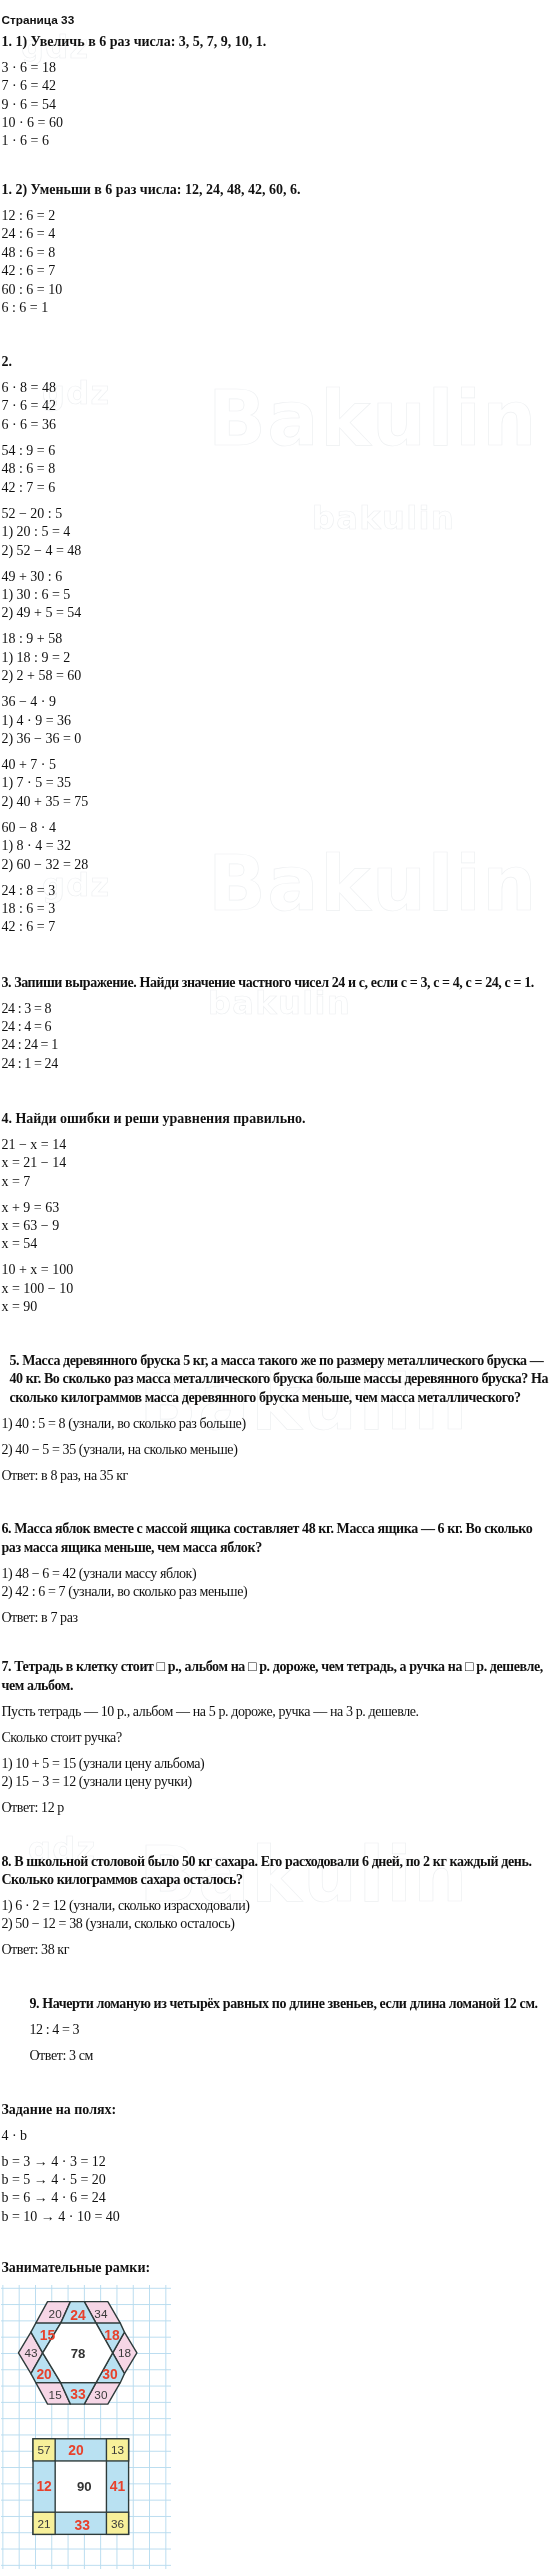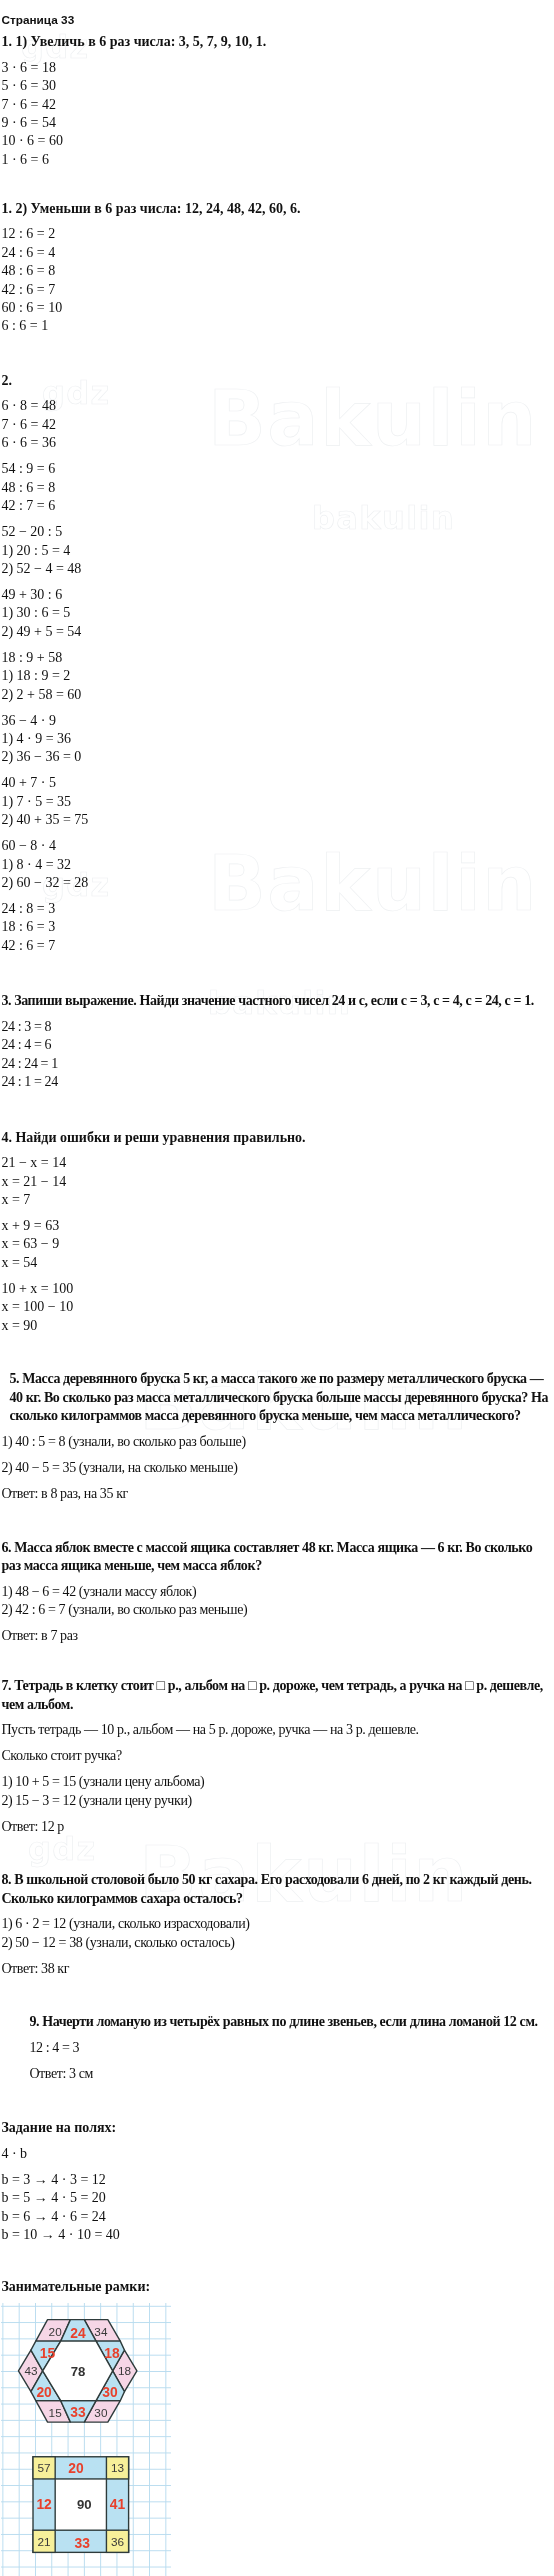--- a/index.html
+++ b/index.html
@@ -36,21 +36,20 @@
 <div class="wm small" style="left:42px; top:866px;">gdz</div>
 <div class="wm small" style="left:28px; top:1830px;">gdz</div>
 
 <div class="page">
   <h1 class="page-title">Страница 33</h1>
 
   <section class="task" style="margin-bottom:30.5px;">
     <p class="heading">1. 1) Увеличь в 6 раз числа: 3, 5, 7, 9, 10, 1.</p>
     <div class="group">
       <p class="line">3 · 6 = 18</p>
-      <p class="line">5 · 6 = 30</p>
       <p class="line">7 · 6 = 42</p>
       <p class="line">9 · 6 = 54</p>
       <p class="line">10 · 6 = 60</p>
       <p class="line">1 · 6 = 6</p>
     </div>
   </section>
 
   <section class="task" style="margin-bottom:36px;">
     <p class="heading">1. 2) Уменьши в 6 раз числа: 12, 24, 48, 42, 60, 6.</p>
     <div class="group">

